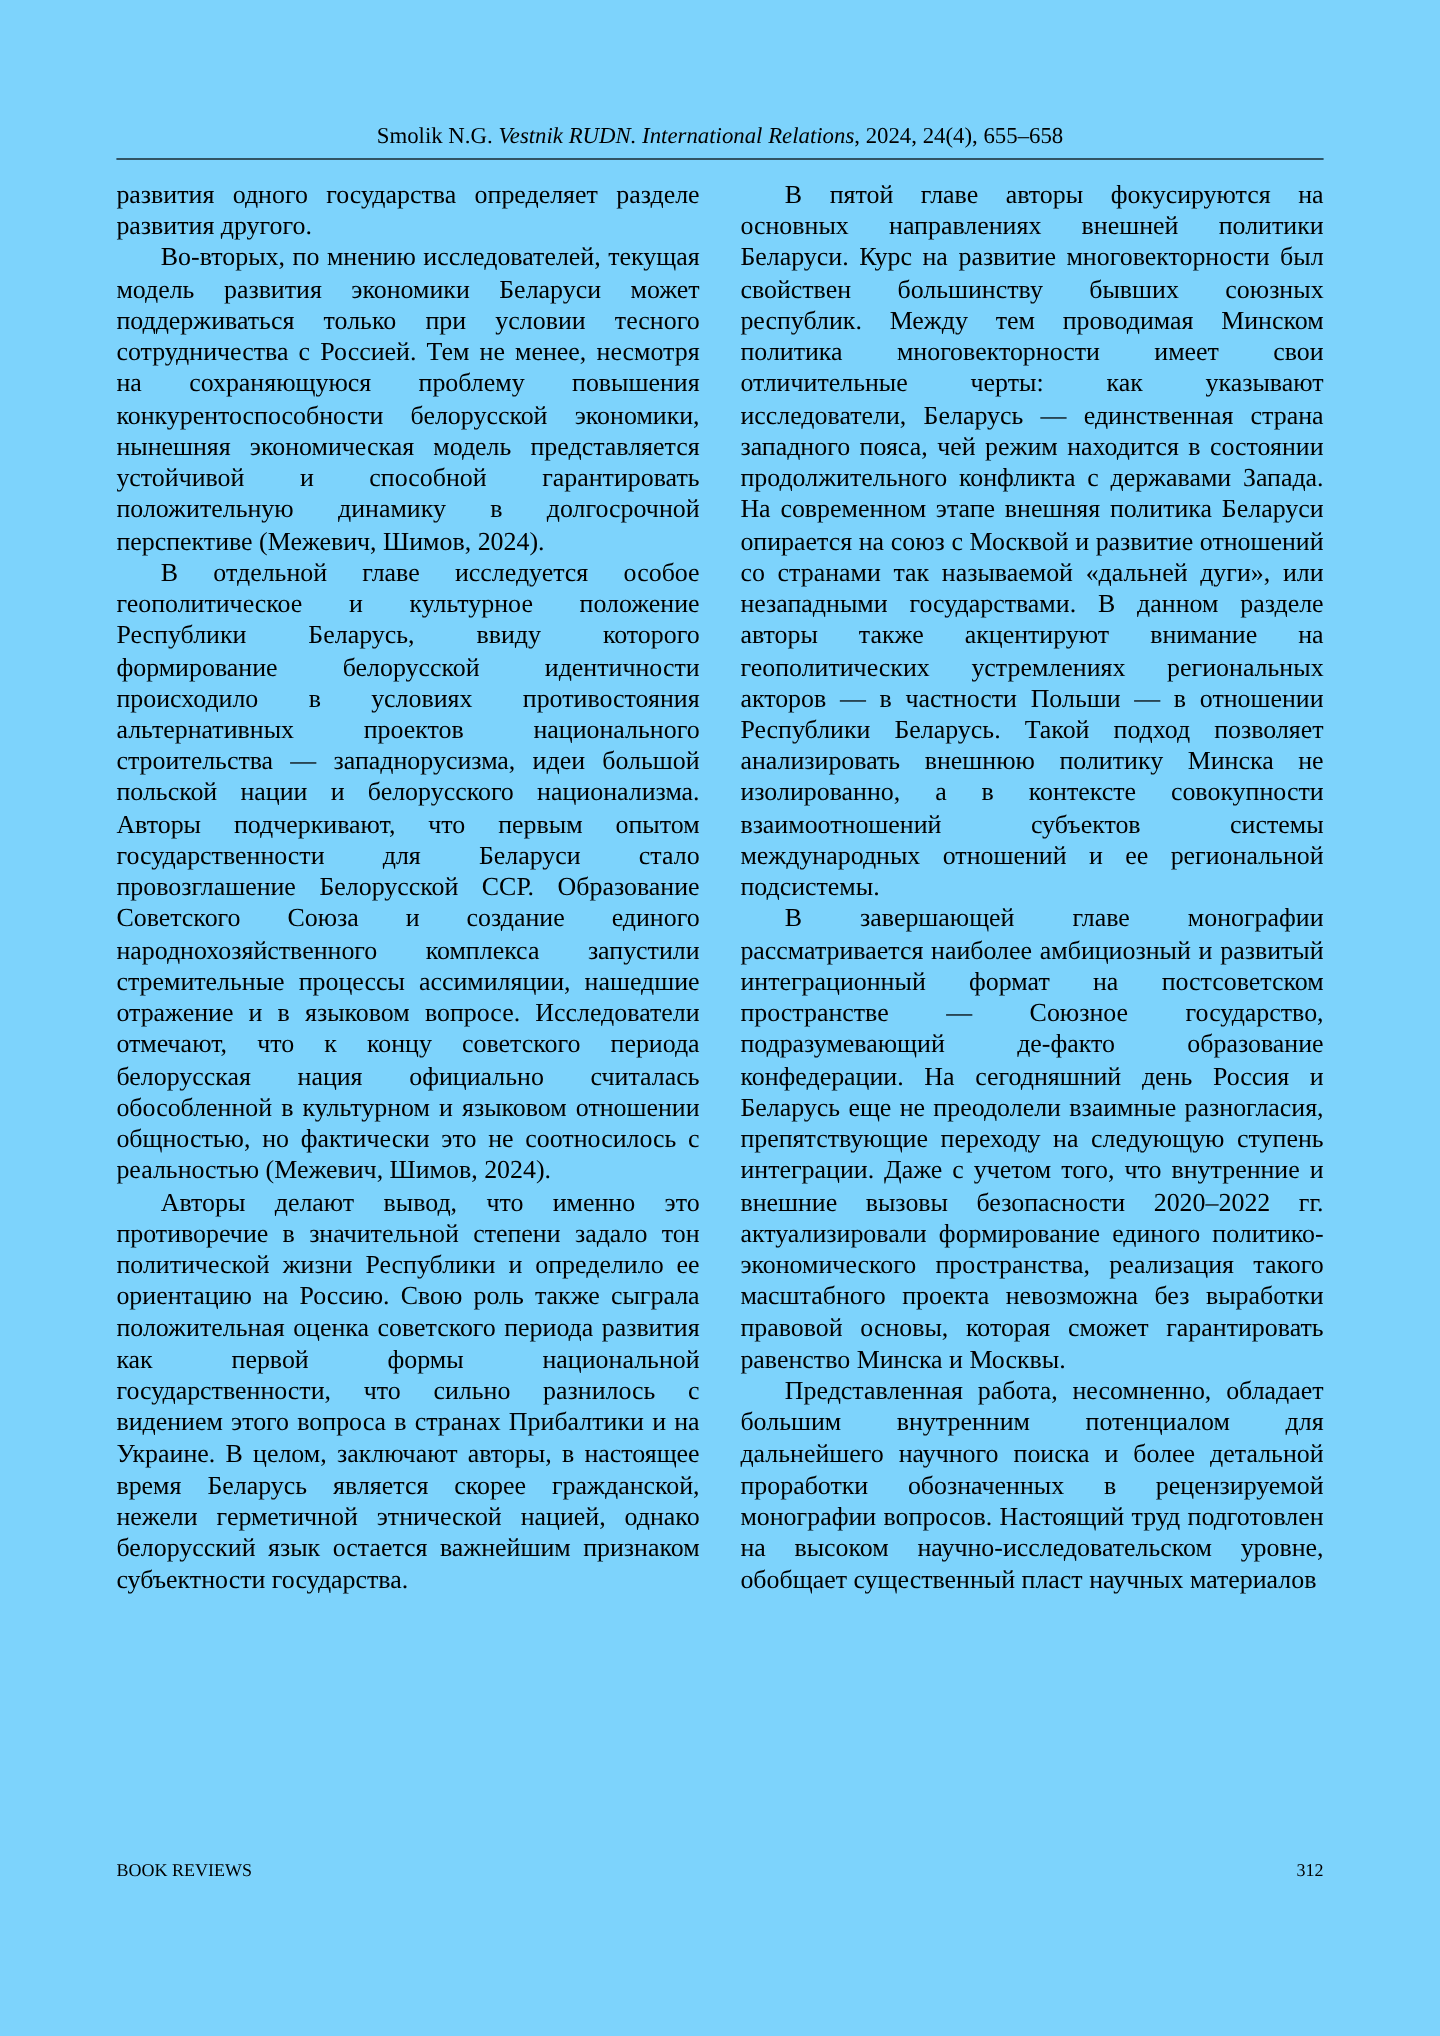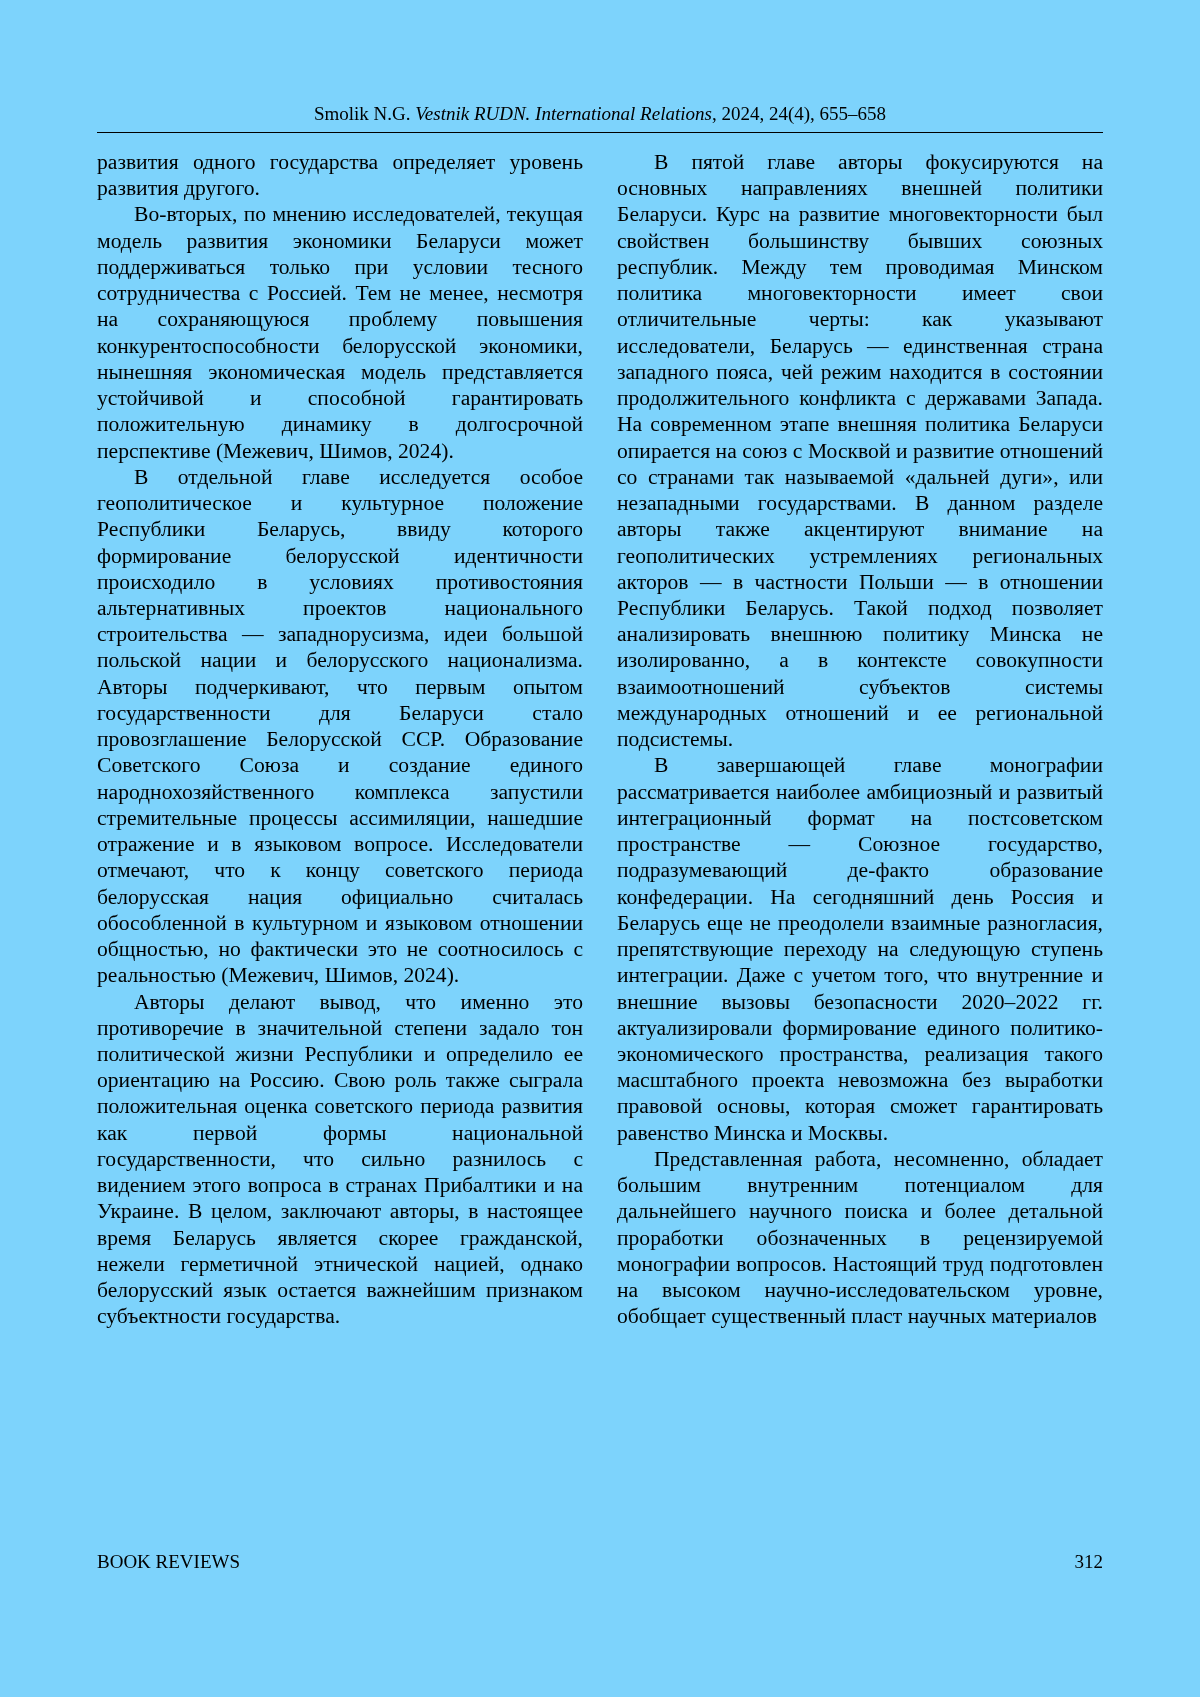--- a/index.html
+++ b/index.html
@@ -62,38 +62,38 @@
     text-indent: 0;
   }
   .footer {
     position: absolute;
     left: 97px;
     top: 1551px;
     width: 1006px;
     display: flex;
     justify-content: space-between;
     align-items: baseline;
-    font-size: 19px;
+    font-size: 15px;
   }
 </style>
 </head>
 <body>
 
 <div class="page">
 
   <div class="running-head">
     <span>Smolik N.G. </span><span class="journal-italic">Vestnik RUDN. International Relations</span><span>, 2024, 24(4), 655–658</span>
   </div>
 
   <div class="header-rule"></div>
 
   <div class="content">
 
     <div class="column">
-      <p class="no-indent">развития одного государства определяет уровень развития другого.</p>
+      <p class="no-indent">развития одного государства определяет разделе развития другого.</p>
       <p>Во-вторых, по мнению исследователей, текущая модель развития экономики Беларуси может поддерживаться только при условии тесного сотрудничества с Россией. Тем не менее, несмотря на сохраняющуюся проблему повышения конкурентоспособности белорусской экономики, нынешняя экономическая модель представляется устойчивой и способной гарантировать положительную динамику в долгосрочной перспективе (Межевич, Шимов, 2024).</p>
       <p>В отдельной главе исследуется особое геополитическое и культурное положение Республики Беларусь, ввиду которого формирование белорусской идентичности происходило в условиях противостояния альтернативных проектов национального строительства — западнорусизма, идеи большой польской нации и белорусского национализма. Авторы подчеркивают, что первым опытом государственности для Беларуси стало провозглашение Белорусской ССР. Образование Советского Союза и создание единого народнохозяйственного комплекса запустили стремительные процессы ассимиляции, нашедшие отражение и в языковом вопросе. Исследователи отмечают, что к концу советского периода белорусская нация официально считалась обособленной в культурном и языковом отношении общностью, но фактически это не соотносилось с реальностью (Межевич, Шимов, 2024).</p>
       <p>Авторы делают вывод, что именно это противоречие в значительной степени задало тон политической жизни Республики и определило ее ориентацию на Россию. Свою роль также сыграла положительная оценка советского периода развития как первой формы национальной государственности, что сильно разнилось с видением этого вопроса в странах Прибалтики и на Украине. В целом, заключают авторы, в настоящее время Беларусь является скорее гражданской, нежели герметичной этнической нацией, однако белорусский язык остается важнейшим признаком субъектности государства.</p>
     </div>
 
     <div class="column">
       <p>В пятой главе авторы фокусируются на основных направлениях внешней политики Беларуси. Курс на развитие многовекторности был свойствен большинству бывших союзных республик. Между тем проводимая Минском политика многовекторности имеет свои отличительные черты: как указывают исследователи, Беларусь — единственная страна западного пояса, чей режим находится в состоянии продолжительного конфликта с державами Запада. На современном этапе внешняя политика Беларуси опирается на союз с Москвой и развитие отношений со странами так называемой «дальней дуги», или незападными государствами. В данном разделе авторы также акцентируют внимание на геополитических устремлениях региональных акторов — в частности Польши — в отношении Республики Беларусь. Такой подход позволяет анализировать внешнюю политику Минска не изолированно, а в контексте совокупности взаимоотношений субъектов системы международных отношений и ее региональной подсистемы.</p>
       <p>В завершающей главе монографии рассматривается наиболее амбициозный и развитый интеграционный формат на постсоветском пространстве — Союзное государство, подразумевающий де-факто образование конфедерации. На сегодняшний день Россия и Беларусь еще не преодолели взаимные разногласия, препятствующие переходу на следующую ступень интеграции. Даже с учетом того, что внутренние и внешние вызовы безопасности 2020–2022 гг. актуализировали формирование единого политико-экономического пространства, реализация такого масштабного проекта невозможна без выработки правовой основы, которая сможет гарантировать равенство Минска и Москвы.</p>
       <p>Представленная работа, несомненно, обладает большим внутренним потенциалом для дальнейшего научного поиска и более детальной проработки обозначенных в рецензируемой монографии вопросов. Настоящий труд подготовлен на высоком научно-исследовательском уровне, обобщает существенный пласт научных материалов</p>
     </div>

